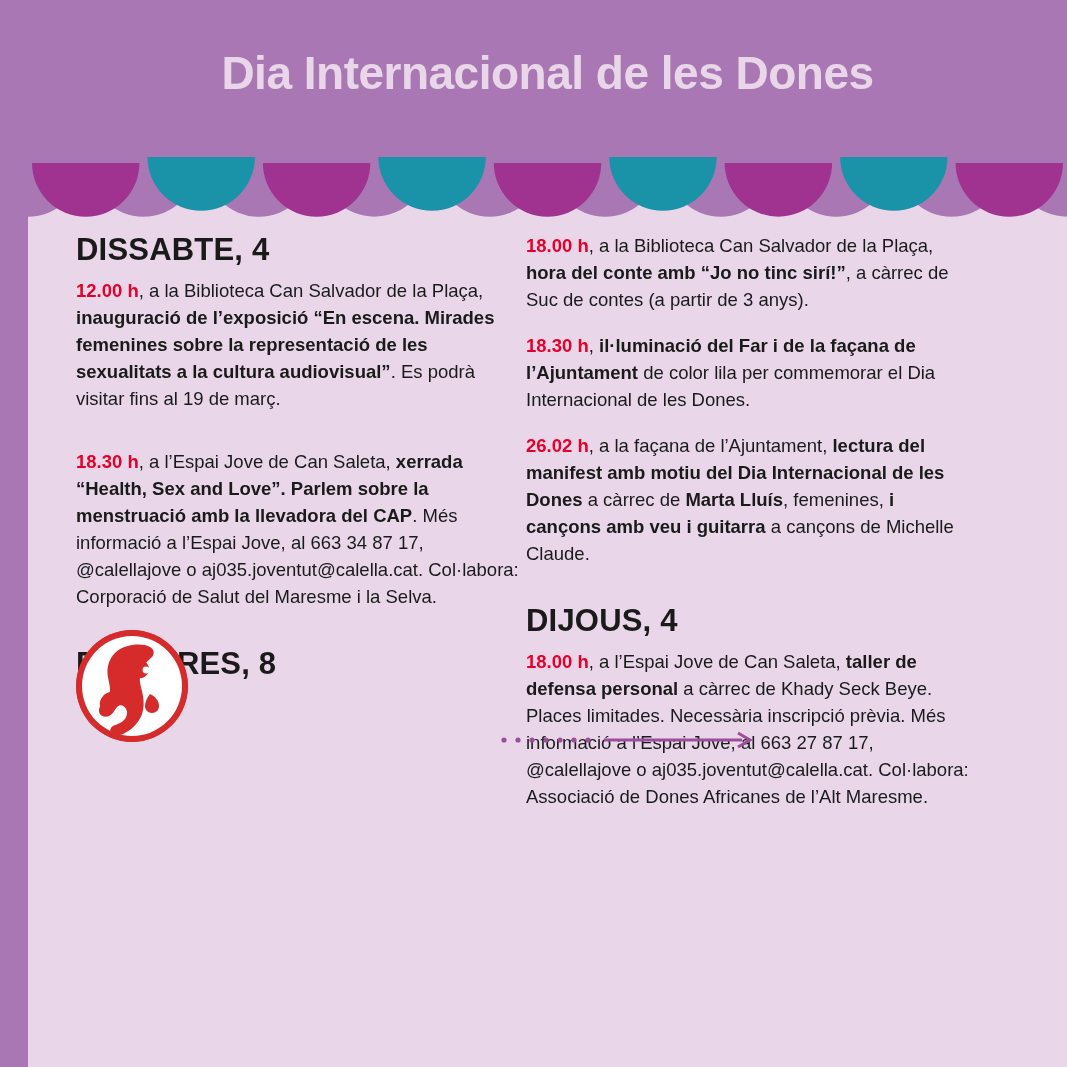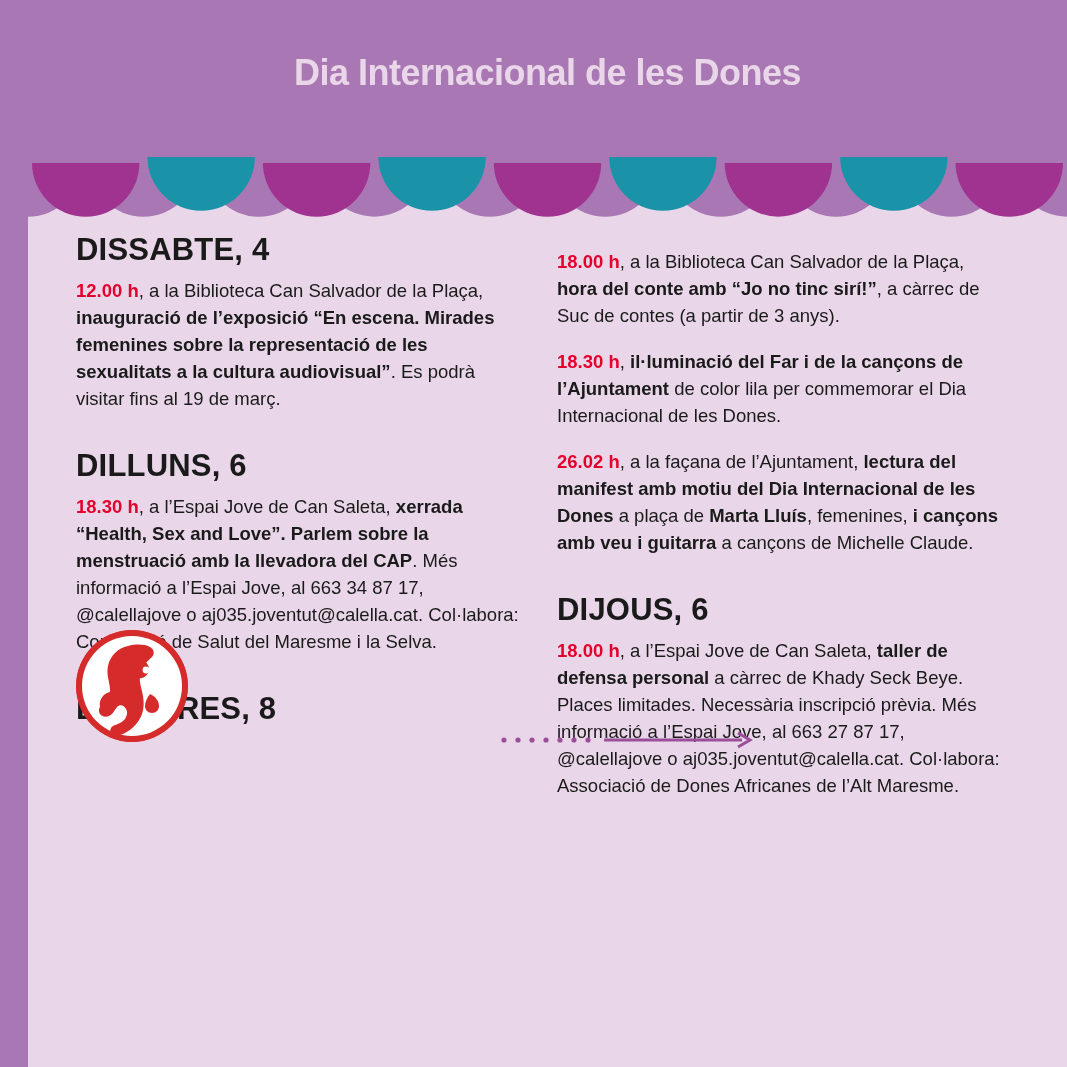--- a/index.html
+++ b/index.html
@@ -35,21 +35,21 @@
   }
   .header-title {
     position: absolute;
     left: 0; top: 0;
     width: 1039px;
     height: 160px;
     display: flex;
     align-items: center;
     justify-content: center;
     color: #e9d7e9;
-    font-size: 36px;
+    font-size: 46px;
     font-weight: bold;
     letter-spacing: -0.5px;
     font-family: "Liberation Sans", sans-serif;
     padding-bottom: 14px;
   }
   .scallops {
     position: absolute;
     left: 28px;
     top: 143px;
     width: 1039px;
@@ -63,21 +63,21 @@
     left: 0; top: 232px;
     width: 1067px;
     height: 835px;
   }
   .col {
     position: absolute;
     top: 0;
     width: 445px;
   }
   .col-left { left: 76px; }
-  .col-right { left: 557px; margin-top: 16px; }
+  .col-right { left: 526px; }
 
   h2.day {
     font-size: 31px;
     font-weight: bold;
     color: #1a1a1a;
     margin: 0 0 9px 0;
     letter-spacing: 0.2px;
     font-family: "Liberation Sans", sans-serif;
   }
   .entry {
@@ -157,31 +157,30 @@
         <path d="M 812.1111111111111 14 A 53.72222222222222 53.72222222222222 0 0 0 919.5555555555554 14 Z" fill="#1a93a8"></path>
         <path d="M 927.5555555555555 20 A 53.72222222222222 53.72222222222222 0 0 0 1035 20 Z" fill="#a0338f"></path>
       </g>
   </svg>
 
   <div class="content">
     <div class="col col-left" id="col-left">
         <h2 class="day">DISSABTE, 4</h2>
         <p class="entry"><span class="time">12.00 h</span><span>, a la Biblioteca Can Salvador de la Plaça, </span><span class="bold">inauguració de l’exposició “En escena. Mirades femenines sobre la representació de les sexualitats a la cultura audiovisual”</span><span>. Es podrà visitar fins al 19 de març.</span></p>
         <div class="block-gap"></div>
-        <h2 class="day">DILLUNS, 6</h2>
         <p class="entry"><span class="time">18.30 h</span><span>, a l’Espai Jove de Can Saleta, </span><span class="bold">xerrada “Health, Sex and Love”. Parlem sobre la menstruació amb la llevadora del CAP</span><span>. Més informació a l’Espai Jove, al 663 34 87 17, @calellajove o aj035.joventut@calella.cat. Col·labora: Corporació de Salut del Maresme i la Selva.</span></p>
         <div class="block-gap"></div>
         <h2 class="day">DIMECRES, 8</h2>
       </div>
     <div class="col col-right" id="col-right">
         <p class="entry"><span class="time">18.00 h</span><span>, a la Biblioteca Can Salvador de la Plaça, </span><span class="bold">hora del conte amb “Jo no tinc sirí!”</span><span>, a càrrec de Suc de contes (a partir de 3 anys).</span></p>
-        <p class="entry"><span class="time">18.30 h</span><span>, </span><span class="bold">il·luminació del Far i de la cançons de l’Ajuntament</span><span> de color lila per commemorar el Dia Internacional de les Dones.</span></p>
-        <p class="entry"><span class="time">26.02 h</span><span>, a la façana de l’Ajuntament, </span><span class="bold">lectura del manifest amb motiu del Dia Internacional de les Dones</span><span> a plaça de </span><span class="bold">Marta Lluís</span><span>, femenines, </span><span class="bold">i cançons amb veu i guitarra</span><span> a cançons de Michelle Claude.</span></p>
+        <p class="entry"><span class="time">18.30 h</span><span>, </span><span class="bold">il·luminació del Far i de la façana de l’Ajuntament</span><span> de color lila per commemorar el Dia Internacional de les Dones.</span></p>
+        <p class="entry"><span class="time">26.02 h</span><span>, a la façana de l’Ajuntament, </span><span class="bold">lectura del manifest amb motiu del Dia Internacional de les Dones</span><span> a càrrec de </span><span class="bold">Marta Lluís</span><span>, femenines, </span><span class="bold">i cançons amb veu i guitarra</span><span> a cançons de Michelle Claude.</span></p>
         <div class="block-gap"></div>
-        <h2 class="day">DIJOUS, 6</h2>
+        <h2 class="day">DIJOUS, 4</h2>
         <p class="entry"><span class="time">18.00 h</span><span>, a l’Espai Jove de Can Saleta, </span><span class="bold">taller de defensa personal</span><span> a càrrec de Khady Seck Beye. Places limitades. Necessària inscripció prèvia. Més informació a l’Espai Jove, al 663 27 87 17, @calellajove o aj035.joventut@calella.cat. Col·labora: Associació de Dones Africanes de l’Alt Maresme.</span></p>
       </div>
   </div>
 
   <div class="logo">
     <svg width="112" height="112" viewBox="0 0 112 112">
       <circle cx="56" cy="56" r="56" fill="#d62b2b"></circle>
       <circle cx="56" cy="56" r="50" fill="#ffffff"></circle>
       <g fill="#d62b2b">
         <path d="M52 16c-10 2-18 10-20 20-2 9 2 16 2 24 0 6-4 10-8 14-3 3-4 7-2 10 3 4 9 3 12 0 2-2 3-5 5-7 3-3 7-2 9 2 2 3 1 7-1 10-3 4-8 5-12 7-3 2-4 6-1 8 4 3 9 1 13-1 8-4 14-11 17-19 2-6 2-12 1-18-1-7-4-13-3-20 1-8 6-14 12-19 3-3 2-8-2-10-6-3-14-3-22-1z"></path>

